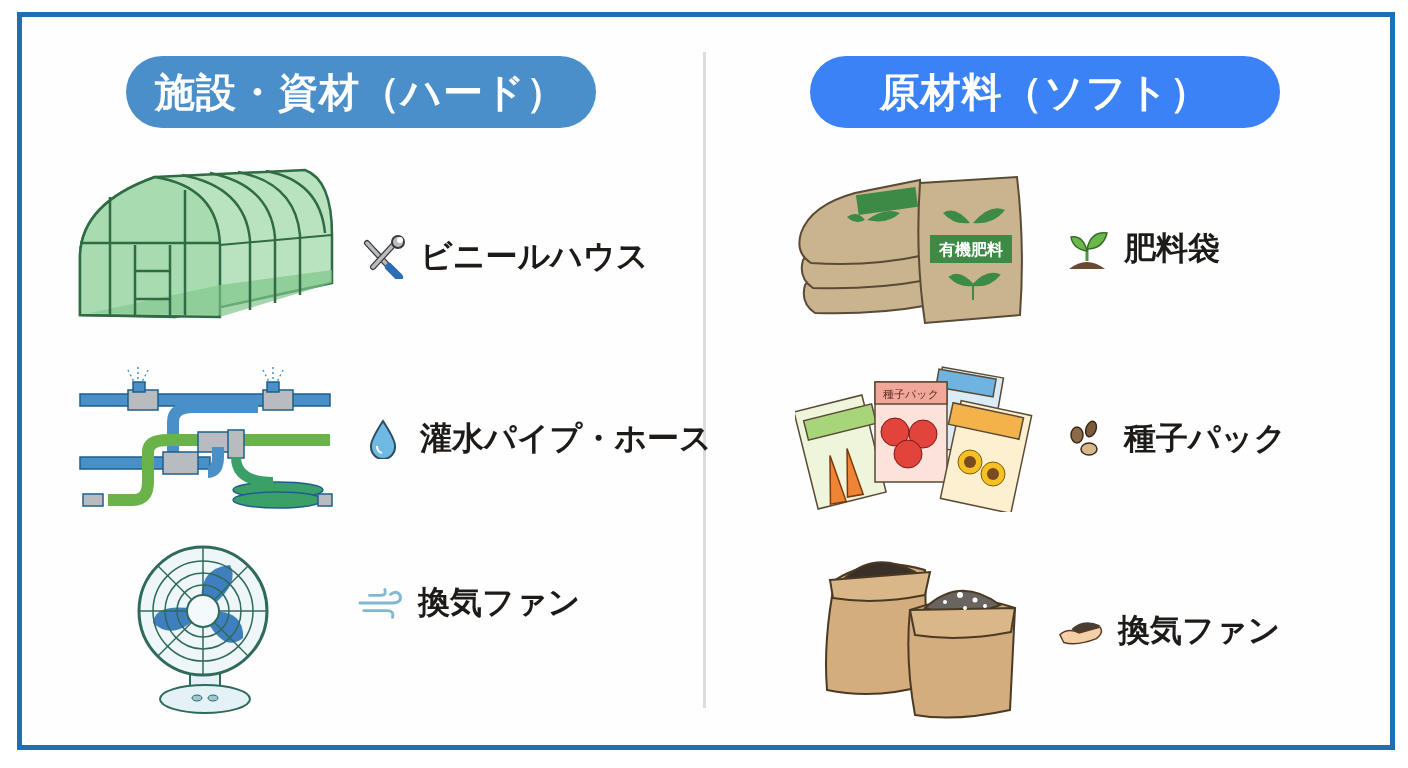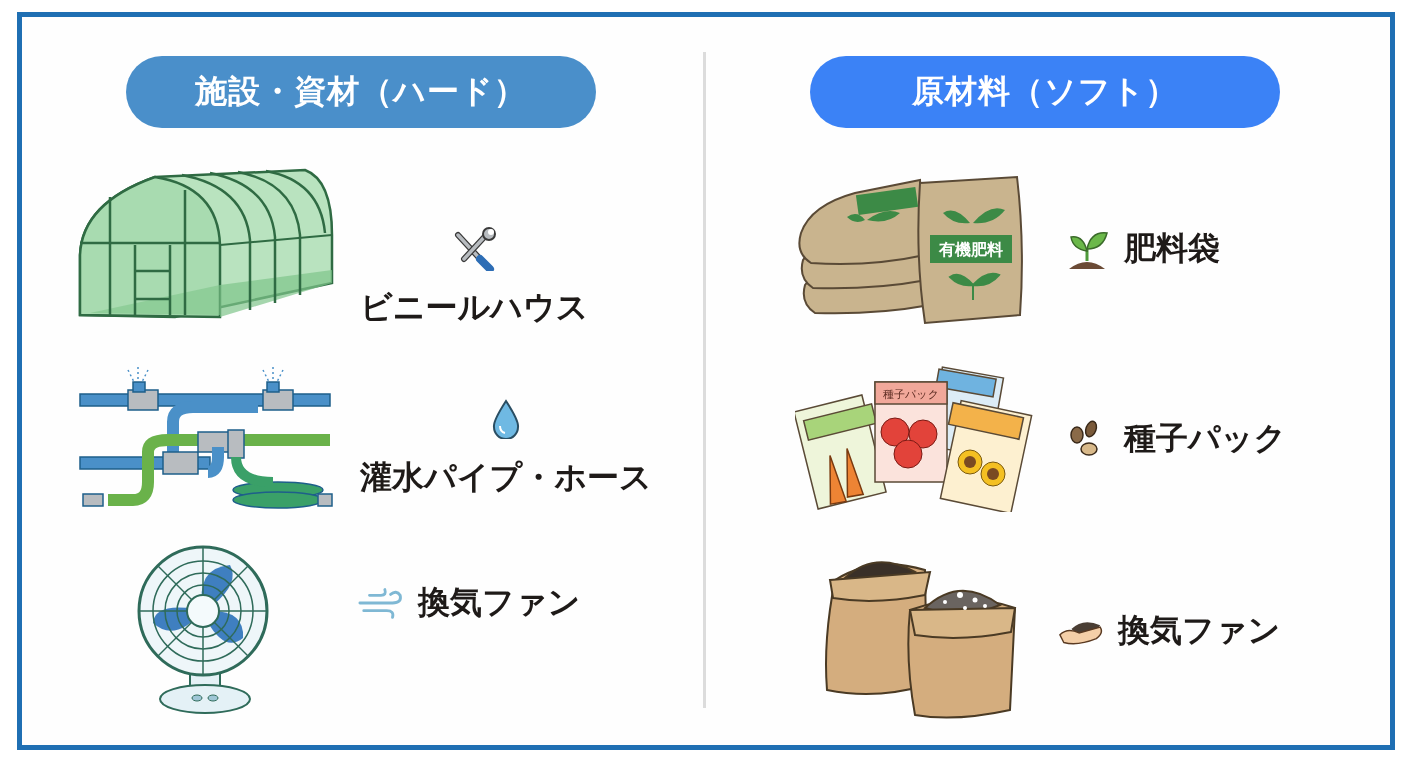--- a/index.html
+++ b/index.html
@@ -1,19 +1,19 @@
 <!DOCTYPE html>
 <html><head>
 <meta charset="utf-8">
 <style>
   html,body{margin:0;padding:0;background:#ffffff;}
   body{width:1408px;height:768px;position:relative;overflow:hidden;font-family:"DejaVu Sans","Liberation Sans",sans-serif;}
   .frame{position:absolute;left:17px;top:12px;width:1368px;height:728px;border:5px solid #1f6fb3;background:#fefefe;box-sizing:content-box;}
   .divider{position:absolute;left:703px;top:52px;width:3px;height:656px;background:#dcdcdc;}
-  .pill{position:absolute;top:56px;height:72px;border-radius:36px;color:#fff;font-weight:bold;font-size:32px;display:flex;align-items:center;justify-content:center;letter-spacing:1px;}
+  .pill{position:absolute;top:56px;height:72px;border-radius:36px;color:#fff;font-weight:bold;font-size:40px;display:flex;align-items:center;justify-content:center;letter-spacing:1px;}
   .pill.hard{left:126px;width:470px;background:#4a8fca;}
   .pill.soft{left:810px;width:470px;background:#3b82f6;}
   .illus{position:absolute;}
   .label-row{position:absolute;display:flex;align-items:center;gap:14px;}
   .label-row .txt{font-size:32px;font-weight:bold;color:#1e1a18;white-space:nowrap;}
   .label-row .ic{width:46px;height:46px;display:flex;align-items:center;justify-content:center;}
 </style>
 </head>
 <body>
 
@@ -42,21 +42,21 @@
       <line x1="10" y1="78" x2="150" y2="78"></line>
       <line x1="40" y1="32" x2="40" y2="150"></line>
       <line x1="115" y1="25" x2="115" y2="150"></line>
       <line x1="65" y1="80" x2="65" y2="150"></line>
       <line x1="100" y1="80" x2="100" y2="150"></line>
       <line x1="65" y1="106" x2="100" y2="106"></line>
       <line x1="65" y1="134" x2="100" y2="134"></line>
     </g>
   </svg>
 </div>
-<div class="label-row" style="left:360px;top:226px;flex-direction:column;">
+<div class="label-row" style="left:360px;top:234px;">
   <span class="ic">
     <svg width="44" height="44" viewBox="0 0 44 44">
       <path d="M6 8 L30 34" stroke="#3a3a3a" stroke-width="6" stroke-linecap="round"></path>
       <path d="M6 8 L30 34" stroke="#b8bcc0" stroke-width="3.5" stroke-linecap="round"></path>
       <path d="M28 32 L38 42" stroke="#2d6db5" stroke-width="8" stroke-linecap="round"></path>
       <path d="M36 6 L12 32" stroke="#3a3a3a" stroke-width="6" stroke-linecap="round"></path>
       <path d="M36 6 L12 32" stroke="#b8bcc0" stroke-width="3.5" stroke-linecap="round"></path>
       <circle cx="37" cy="7" r="6" fill="#b8bcc0" stroke="#3a3a3a" stroke-width="2"></circle>
       <circle cx="39" cy="5" r="3" fill="#fff"></circle>
     </svg>
@@ -88,21 +88,21 @@
       <path d="M130 110 Q140 110 140 95 L140 85" fill="none" stroke="#4a90c8" stroke-width="12"></path>
       <rect x="150" y="68" width="16" height="28" fill="#b8bcc0"></rect>
       <ellipse cx="200" cy="128" rx="45" ry="8" fill="#3aa068"></ellipse>
       <ellipse cx="200" cy="138" rx="45" ry="8" fill="#3aa068"></ellipse>
       <path d="M158 95 Q158 120 195 120" fill="none" stroke="#3aa068" stroke-width="10"></path>
       <rect x="5" y="132" width="20" height="12" fill="#b8bcc0"></rect>
       <rect x="240" y="132" width="14" height="12" fill="#b8bcc0"></rect>
     </g>
   </svg>
 </div>
-<div class="label-row" style="left:360px;top:396px;flex-direction:column;">
+<div class="label-row" style="left:360px;top:416px;">
   <span class="ic">
     <svg width="30" height="40" viewBox="0 0 30 40">
       <path d="M15 2 Q28 22 27 28 A12 12 0 0 1 3 28 Q2 22 15 2 Z" fill="#6fb9e3" stroke="#2a4e63" stroke-width="2"></path>
       <path d="M9 27 Q9 33 14 34" stroke="#fff" stroke-width="2" fill="none"></path>
     </svg>
   </span>
   <span class="txt">灌水パイプ・ホース</span>
 </div>
 
 <div class="illus" style="left:135px;top:543px;width:140px;height:175px;">

